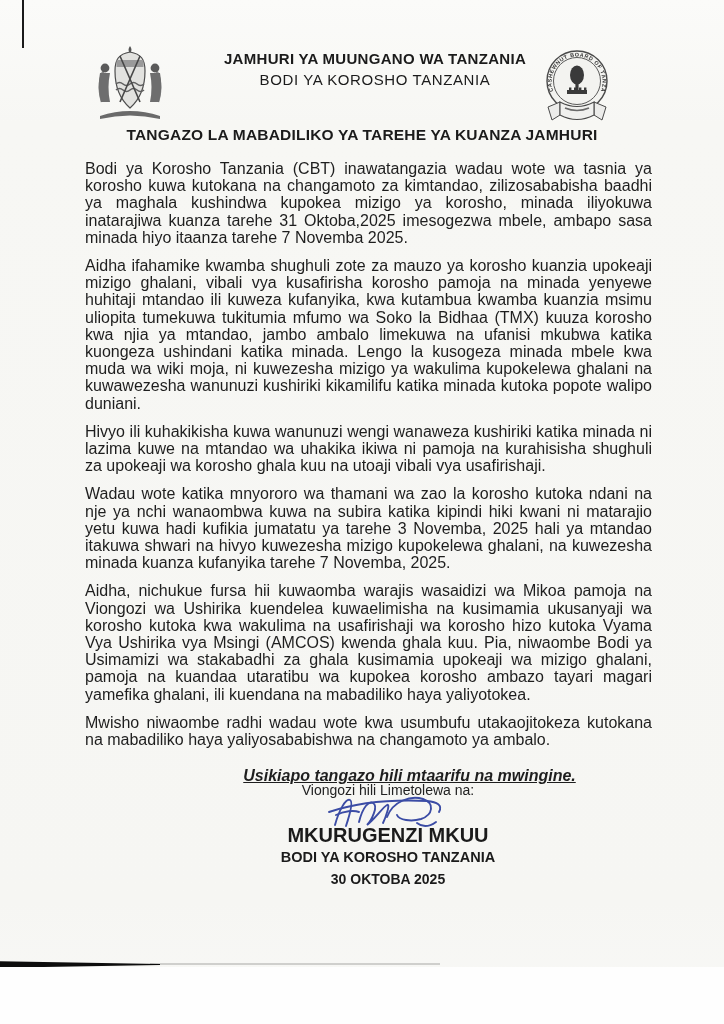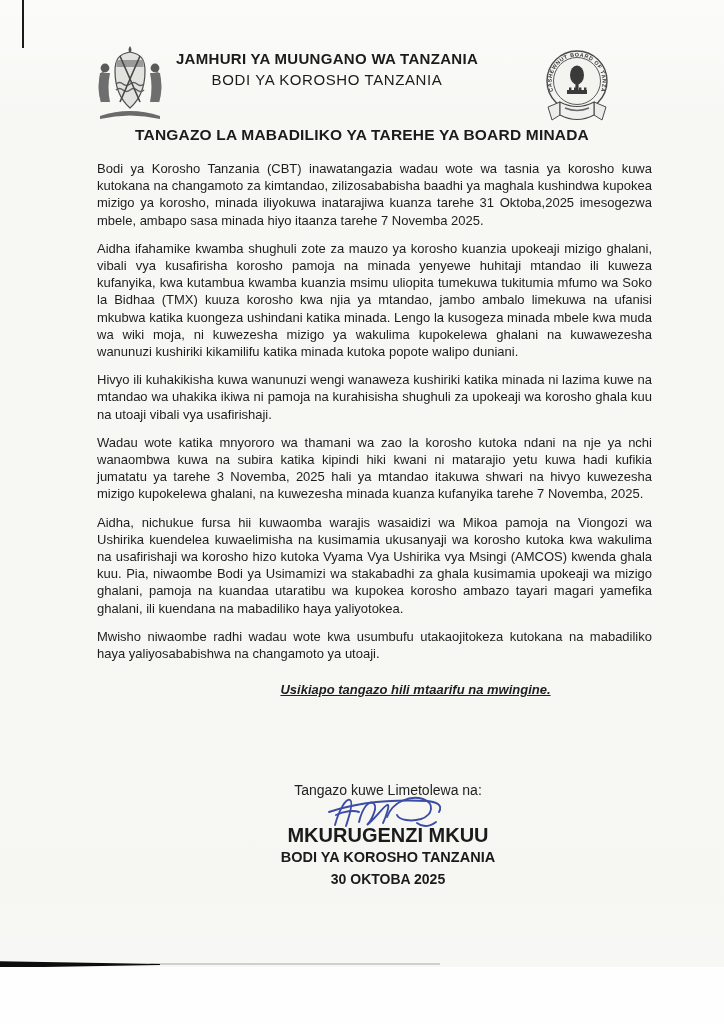--- a/index.html
+++ b/index.html
@@ -16,32 +16,32 @@
   .scan-top-line{position:absolute;left:22px;top:0;width:2px;height:48px;background:#1a1a1a;}
   .scan-bottom-line{position:absolute;left:0;top:961px;width:160px;height:7px;background:#0d0d0d;
     clip-path:polygon(0 5%,100% 42%,100% 58%,0 98%);}
   .scan-bottom-faint{position:absolute;left:150px;top:963px;width:290px;height:2px;background:rgba(0,0,0,0.16);}
   .below-edge{position:absolute;left:0;top:967px;right:0;bottom:0;background:#fefefe;}
 
   .logo{position:absolute;}
   .logo.left{left:88px;top:40px;}
   .logo.right{left:540px;top:44px;}
 
-  .doc-header{position:absolute;left:0;top:48px;width:654px;text-align:center;}
+  .doc-header{position:absolute;left:0;top:48px;width:654px;text-align:center;padding-left:48px;}
   .doc-header .h1{font-size:15px;font-weight:bold;letter-spacing:.3px;line-height:21px;}
   .doc-header .h2{font-size:14.5px;font-weight:bold;letter-spacing:.3px;line-height:21px;}
   .doc-header .h3{font-size:15px;font-weight:400;letter-spacing:.6px;line-height:22px;}
 
   .doc-title{position:absolute;left:0;top:126px;width:724px;text-align:center;
     font-size:15.5px;font-weight:bold;letter-spacing:.2px;}
 
   .body-text{position:absolute;left:85px;top:160px;width:567px;}
   .body-text p{
-    margin:0 0 11px 12px;
-    font-size:13px;line-height:17.2px;
+    margin:0 0 11px 0;
+    font-size:16px;line-height:17.2px;
     text-align:justify;
     color:#1e1e1e;
   }
   .notice{
     margin-top:19px !important;
     text-align:center !important;
     padding-left:82px;
     font-weight:bold;font-style:italic;font-size:14.5px;text-decoration:underline;
   }
 
@@ -103,34 +103,34 @@
       <path d="M20 58 Q37 67 54 58 L54 71 Q37 80 20 71 Z" fill="#f0f0ee" stroke="#4a4a4a" stroke-width="1.1"></path>
       <path d="M25 64 q12 5 24 0" stroke="#6a6a6a" stroke-width="1.6" fill="none"></path>
     </svg>
   </div>
 
   <header class="doc-header">
     <div class="h1">JAMHURI YA MUUNGANO WA TANZANIA</div>
     <div class="h3">BODI YA KOROSHO TANZANIA</div>
   </header>
 
-  <div class="doc-title">TANGAZO LA MABADILIKO YA TAREHE YA BOARD MINADA</div>
+  <div class="doc-title">TANGAZO LA MABADILIKO YA TAREHE YA KUANZA JAMHURI</div>
 
   <main class="body-text">
     <p>Bodi ya Korosho Tanzania (CBT) inawatangazia wadau wote wa tasnia ya korosho kuwa kutokana na changamoto za kimtandao, zilizosababisha baadhi ya maghala kushindwa kupokea mizigo ya korosho, minada iliyokuwa inatarajiwa kuanza tarehe 31 Oktoba,2025 imesogezwa mbele, ambapo sasa minada hiyo itaanza tarehe 7 Novemba 2025.</p>
     <p>Aidha ifahamike kwamba shughuli zote za mauzo ya korosho kuanzia upokeaji mizigo ghalani, vibali vya kusafirisha korosho pamoja na minada yenyewe huhitaji mtandao ili kuweza kufanyika, kwa kutambua kwamba kuanzia msimu uliopita tumekuwa tukitumia mfumo wa Soko la Bidhaa (TMX) kuuza korosho kwa njia ya mtandao, jambo ambalo limekuwa na ufanisi mkubwa katika kuongeza ushindani katika minada. Lengo la kusogeza minada mbele kwa muda wa wiki moja, ni kuwezesha mizigo ya wakulima kupokelewa ghalani na kuwawezesha wanunuzi kushiriki kikamilifu katika minada kutoka popote walipo duniani.</p>
     <p>Hivyo ili kuhakikisha kuwa wanunuzi wengi wanaweza kushiriki katika minada ni lazima kuwe na mtandao wa uhakika ikiwa ni pamoja na kurahisisha shughuli za upokeaji wa korosho ghala kuu na utoaji vibali vya usafirishaji.</p>
     <p>Wadau wote katika mnyororo wa thamani wa zao la korosho kutoka ndani na nje ya nchi wanaombwa kuwa na subira katika kipindi hiki kwani ni matarajio yetu kuwa hadi kufikia jumatatu ya tarehe 3 Novemba, 2025 hali ya mtandao itakuwa shwari na hivyo kuwezesha mizigo kupokelewa ghalani, na kuwezesha minada kuanza kufanyika tarehe 7 Novemba, 2025.</p>
     <p>Aidha, nichukue fursa hii kuwaomba warajis wasaidizi wa Mikoa pamoja na Viongozi wa Ushirika kuendelea kuwaelimisha na kusimamia ukusanyaji wa korosho kutoka kwa wakulima na usafirishaji wa korosho hizo kutoka Vyama Vya Ushirika vya Msingi (AMCOS) kwenda ghala kuu. Pia, niwaombe Bodi ya Usimamizi wa stakabadhi za ghala kusimamia upokeaji wa mizigo ghalani, pamoja na kuandaa utaratibu wa kupokea korosho ambazo tayari magari yamefika ghalani, ili kuendana na mabadiliko haya yaliyotokea.</p>
-    <p>Mwisho niwaombe radhi wadau wote kwa usumbufu utakaojitokeza kutokana na mabadiliko haya yaliyosababishwa na changamoto ya utoaji.</p>
+    <p>Mwisho niwaombe radhi wadau wote kwa usumbufu utakaojitokeza kutokana na mabadiliko haya yaliyosababishwa na changamoto ya ambalo.</p>
     <p class="notice">Usikiapo tangazo hili mtaarifu na mwingine.</p>
   </main>
 
   <footer class="sign-block">
-    <div class="issued-by">Tangazo kuwe Limetolewa na:</div>
+    <div class="issued-by">Viongozi hili Limetolewa na:</div>
     <div class="signature">
       <svg width="130" height="40" viewBox="0 0 130 40">
         <g stroke="#2c3e9f" stroke-width="1.9" fill="none" stroke-linecap="round" opacity="0.92">
           <path d="M12 33 C16 18 23 6 27 8 C31 10 25 28 23 34"></path>
           <path d="M13 23 C21 19 31 18 36 20"></path>
           <path d="M36 30 C40 14 46 9 50 11 C56 14 48 29 44 33 C52 27 60 15 64 13 C68 11 62 27 60 31"></path>
           <path d="M64 25 C70 9 88 3 100 7 C112 11 110 23 98 27 C88 30 76 28 74 23"></path>
           <path d="M6 20 C30 12 62 7 104 9 C114 10 120 13 116 20"></path>
           <path d="M94 31 C99 35 106 35 113 30"></path>
         </g>

